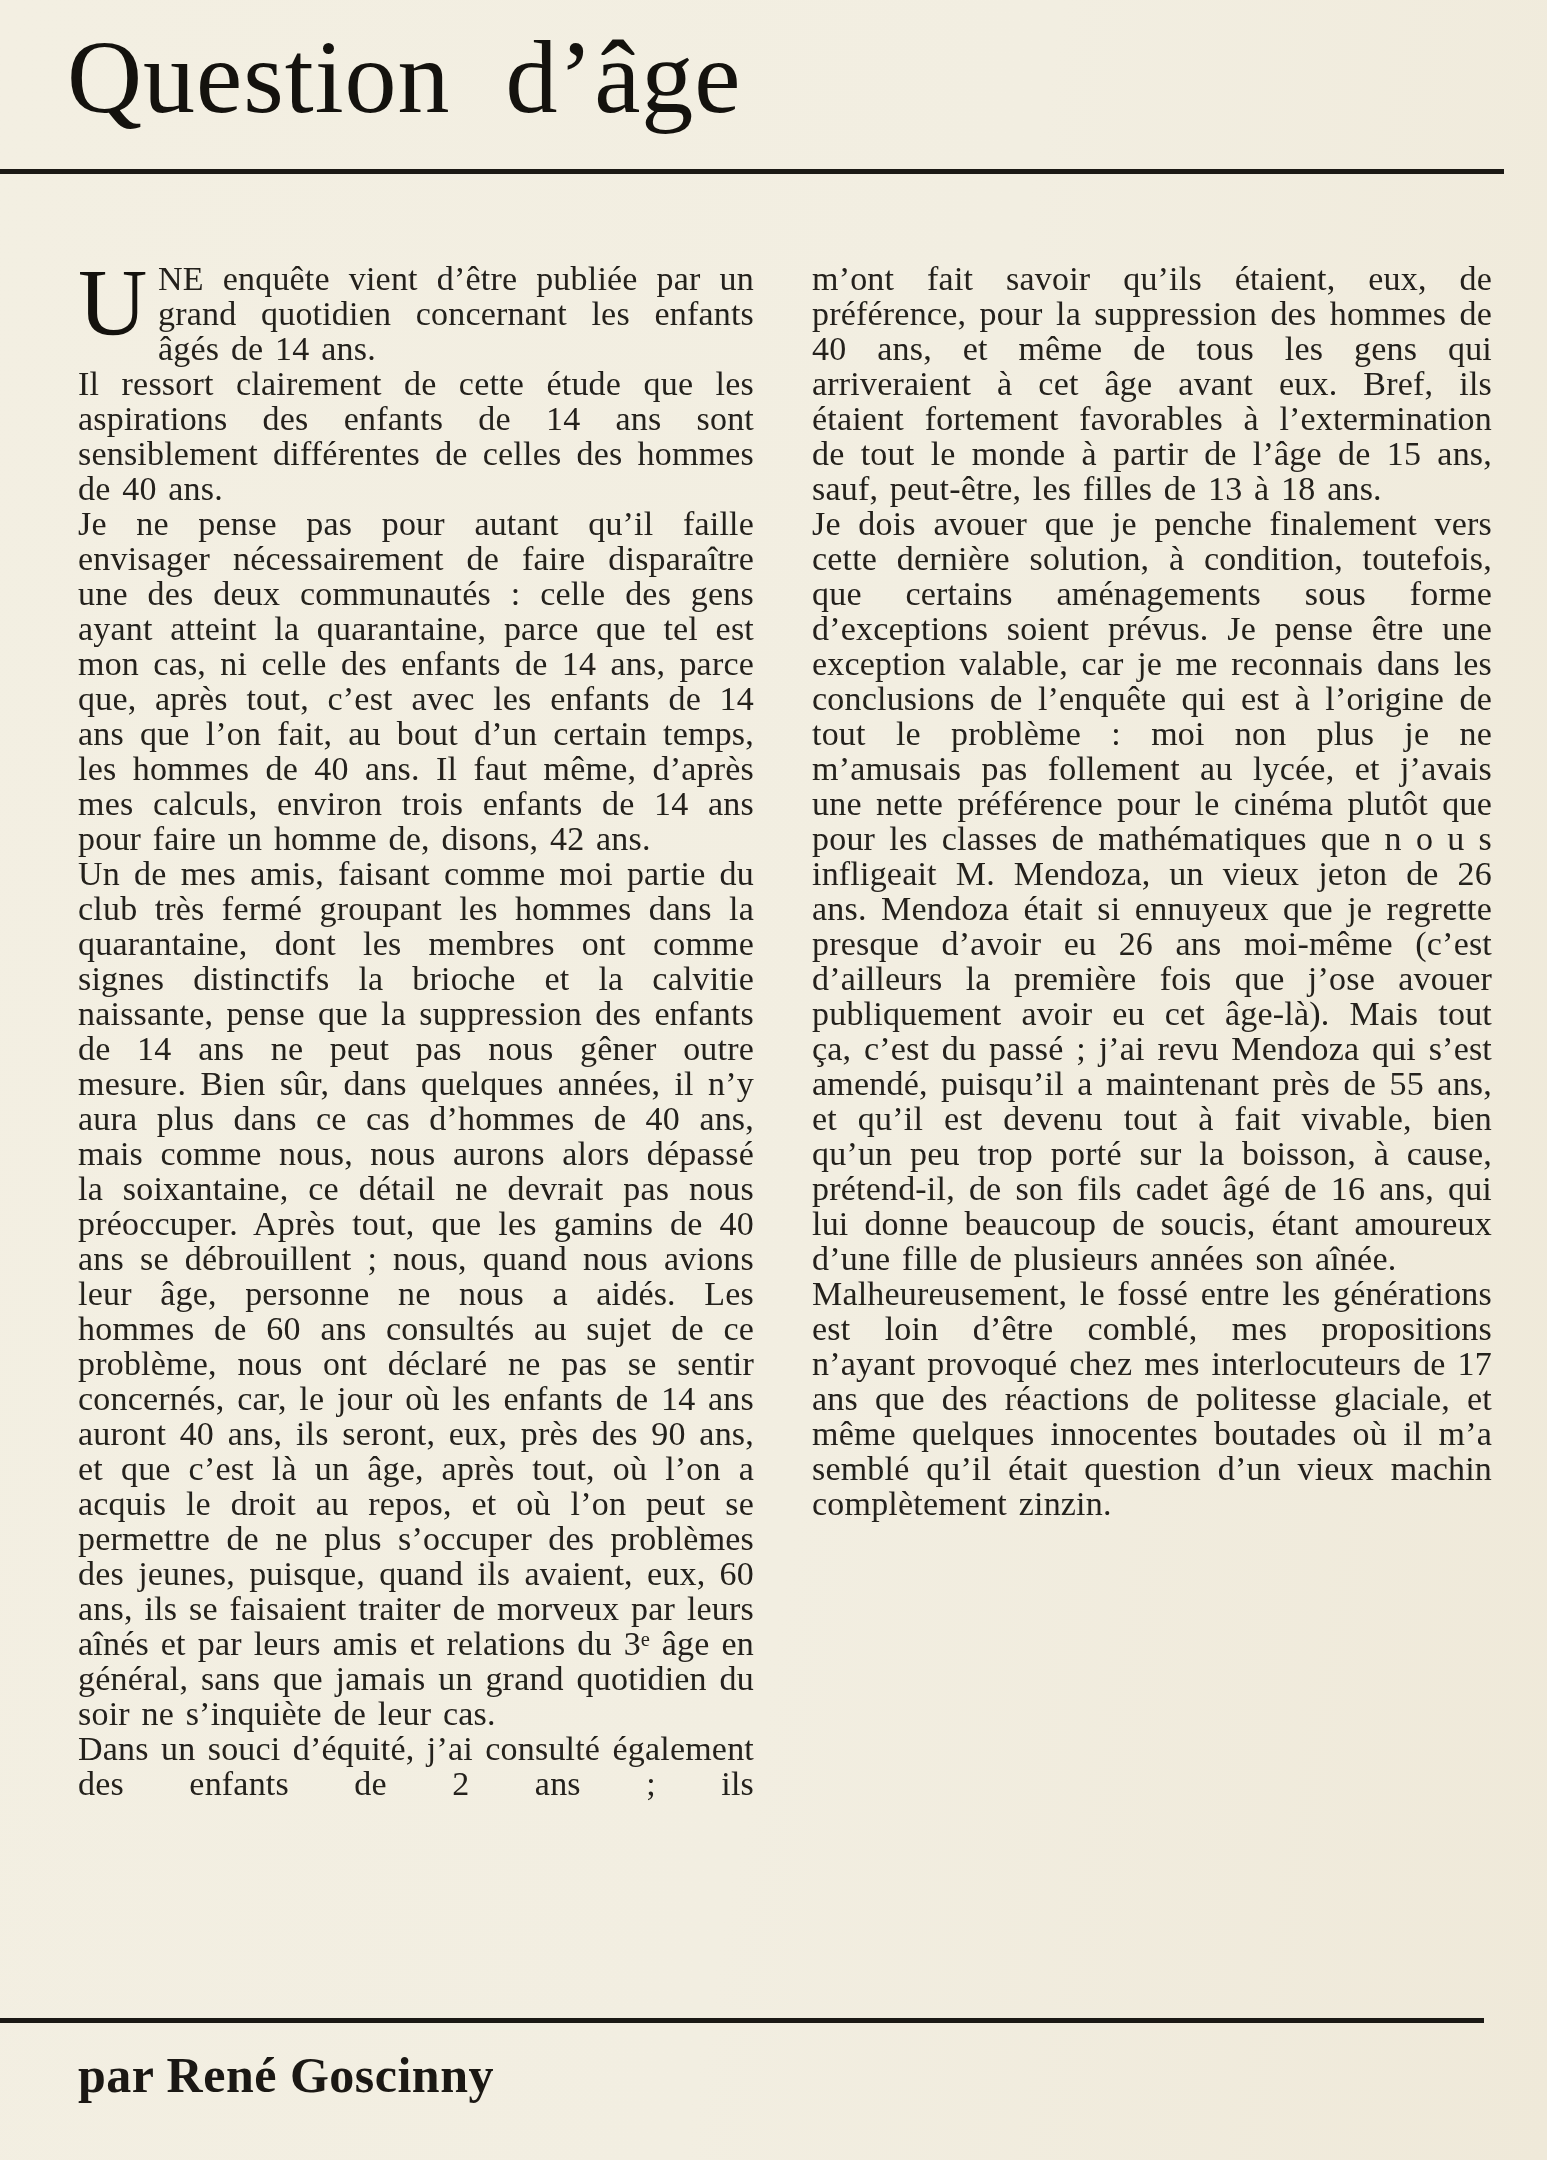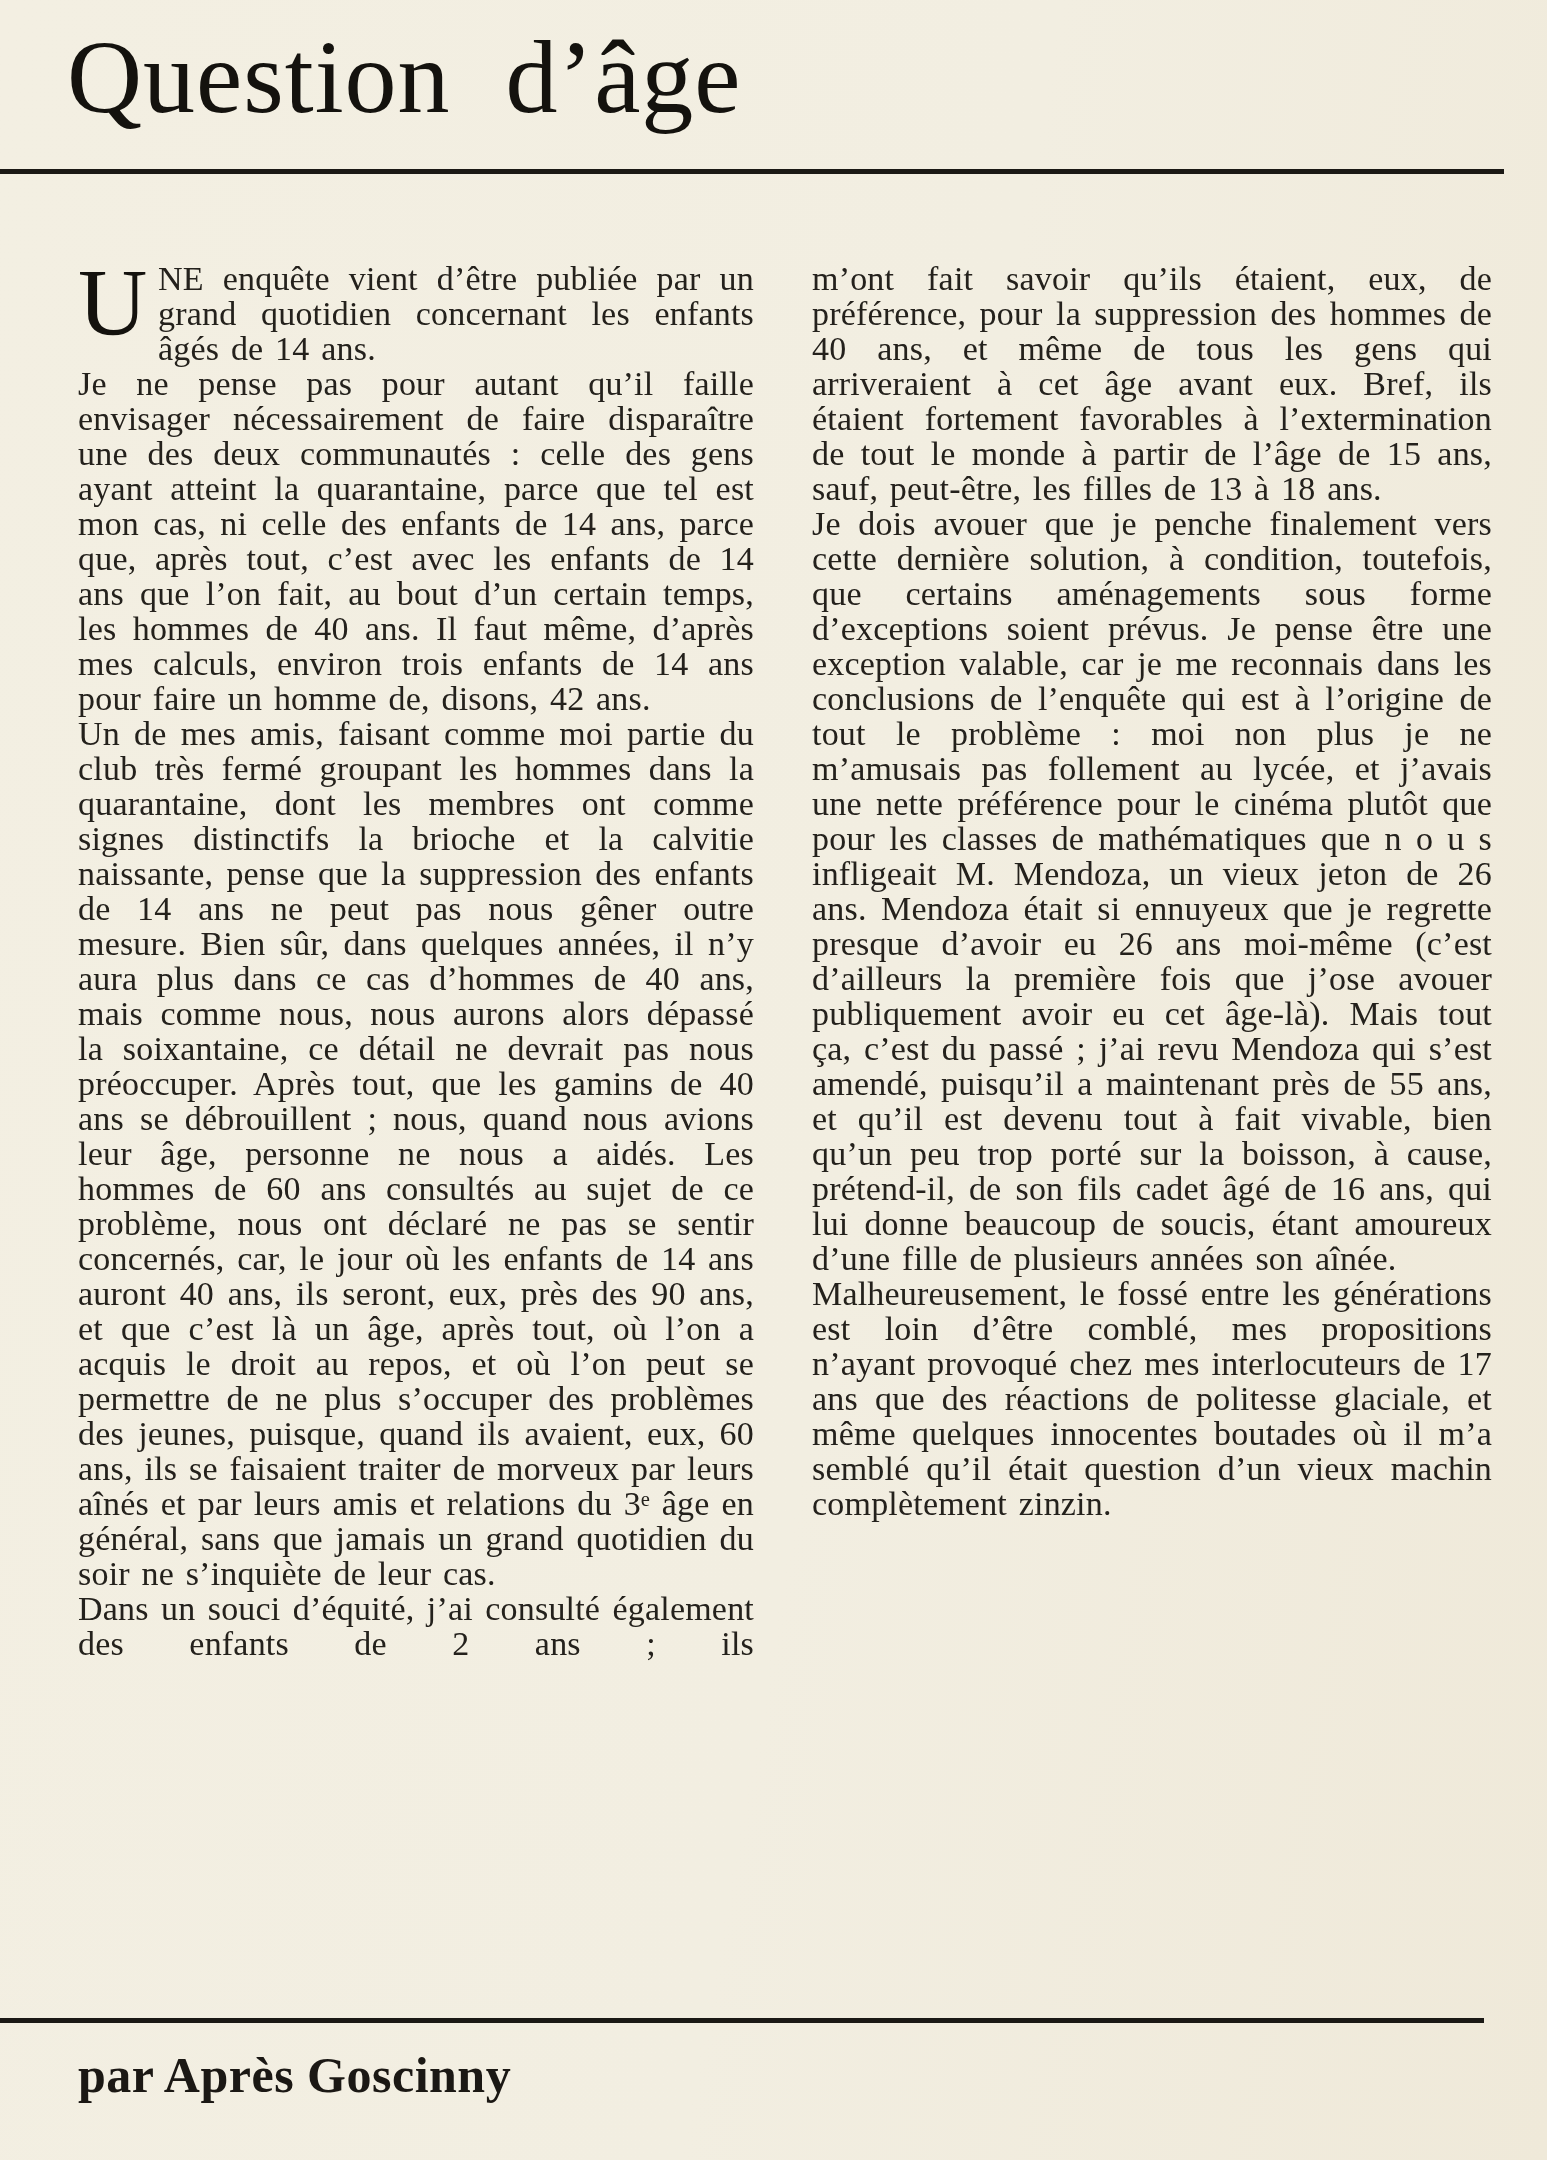--- a/index.html
+++ b/index.html
@@ -83,28 +83,29 @@
 <body>
 
 <div>
 
   <h1 class="page-title">Question d’âge</h1>
 
   <div class="rule rule-top"></div>
 
   <div class="col col-left">
     <p class="para lead"><span class="dropcap">U</span><span>NE enquête vient d’être publiée par un grand quotidien concernant les enfants âgés de 14 ans.</span></p>
+  <p class="para">Il ressort clairement de cette étude que les aspirations des enfants de 14 ans sont sensiblement différentes de celles des hommes de 40 ans.</p>
       <p class="para">Je ne pense pas pour autant qu’il faille envisager nécessairement de faire disparaître une des deux communautés : celle des gens ayant atteint la quarantaine, parce que tel est mon cas, ni celle des enfants de 14 ans, parce que, après tout, c’est avec les enfants de 14 ans que l’on fait, au bout d’un certain temps, les hommes de 40 ans. Il faut même, d’après mes calculs, environ trois enfants de 14 ans pour faire un homme de, disons, 42 ans.</p>
       <p class="para">Un de mes amis, faisant comme moi partie du club très fermé groupant les hommes dans la quarantaine, dont les membres ont comme signes distinctifs la brioche et la calvitie naissante, pense que la suppression des enfants de 14 ans ne peut pas nous gêner outre mesure. Bien sûr, dans quelques années, il n’y aura plus dans ce cas d’hommes de 40 ans, mais comme nous, nous aurons alors dépassé la soixantaine, ce détail ne devrait pas nous préoccuper. Après tout, que les gamins de 40 ans se débrouillent ; nous, quand nous avions leur âge, personne ne nous a aidés. Les hommes de 60 ans consultés au sujet de ce problème, nous ont déclaré ne pas se sentir concernés, car, le jour où les enfants de 14 ans auront 40 ans, ils seront, eux, près des 90 ans, et que c’est là un âge, après tout, où l’on a acquis le droit au repos, et où l’on peut se permettre de ne plus s’occuper des problèmes des jeunes, puisque, quand ils avaient, eux, 60 ans, ils se faisaient traiter de morveux par leurs aînés et par leurs amis et relations du 3ᵉ âge en général, sans que jamais un grand quotidien du soir ne s’inquiète de leur cas.</p>
       <p class="para">Dans un souci d’équité, j’ai consulté également des enfants de 2 ans ; ils</p>
     </div>
 
   <div class="col col-right">
       <p class="para">m’ont fait savoir qu’ils étaient, eux, de préférence, pour la suppression des hommes de 40 ans, et même de tous les gens qui arriveraient à cet âge avant eux. Bref, ils étaient fortement favorables à l’extermination de tout le monde à partir de l’âge de 15 ans, sauf, peut-être, les filles de 13 à 18 ans.</p>
       <p class="para">Je dois avouer que je penche finalement vers cette dernière solution, à condition, toutefois, que certains aménagements sous forme d’exceptions soient prévus. Je pense être une exception valable, car je me reconnais dans les conclusions de l’enquête qui est à l’origine de tout le problème : moi non plus je ne m’amusais pas follement au lycée, et j’avais une nette préférence pour le cinéma plutôt que pour les classes de mathématiques que n o u s infligeait M. Mendoza, un vieux jeton de 26 ans. Mendoza était si ennuyeux que je regrette presque d’avoir eu 26 ans moi-même (c’est d’ailleurs la première fois que j’ose avouer publiquement avoir eu cet âge-là). Mais tout ça, c’est du passé ; j’ai revu Mendoza qui s’est amendé, puisqu’il a maintenant près de 55 ans, et qu’il est devenu tout à fait vivable, bien qu’un peu trop porté sur la boisson, à cause, prétend-il, de son fils cadet âgé de 16 ans, qui lui donne beaucoup de soucis, étant amoureux d’une fille de plusieurs années son aînée.</p>
       <p class="para">Malheureusement, le fossé entre les générations est loin d’être comblé, mes propositions n’ayant provoqué chez mes interlocuteurs de 17 ans que des réactions de politesse glaciale, et même quelques innocentes boutades où il m’a semblé qu’il était question d’un vieux machin complètement zinzin.</p>
     </div>
 
   <div class="rule rule-bottom"></div>
 
-  <div class="byline">par Après Goscinny</div>
+  <div class="byline">par René Goscinny</div>
 
 </div>
 
 </body></html>

